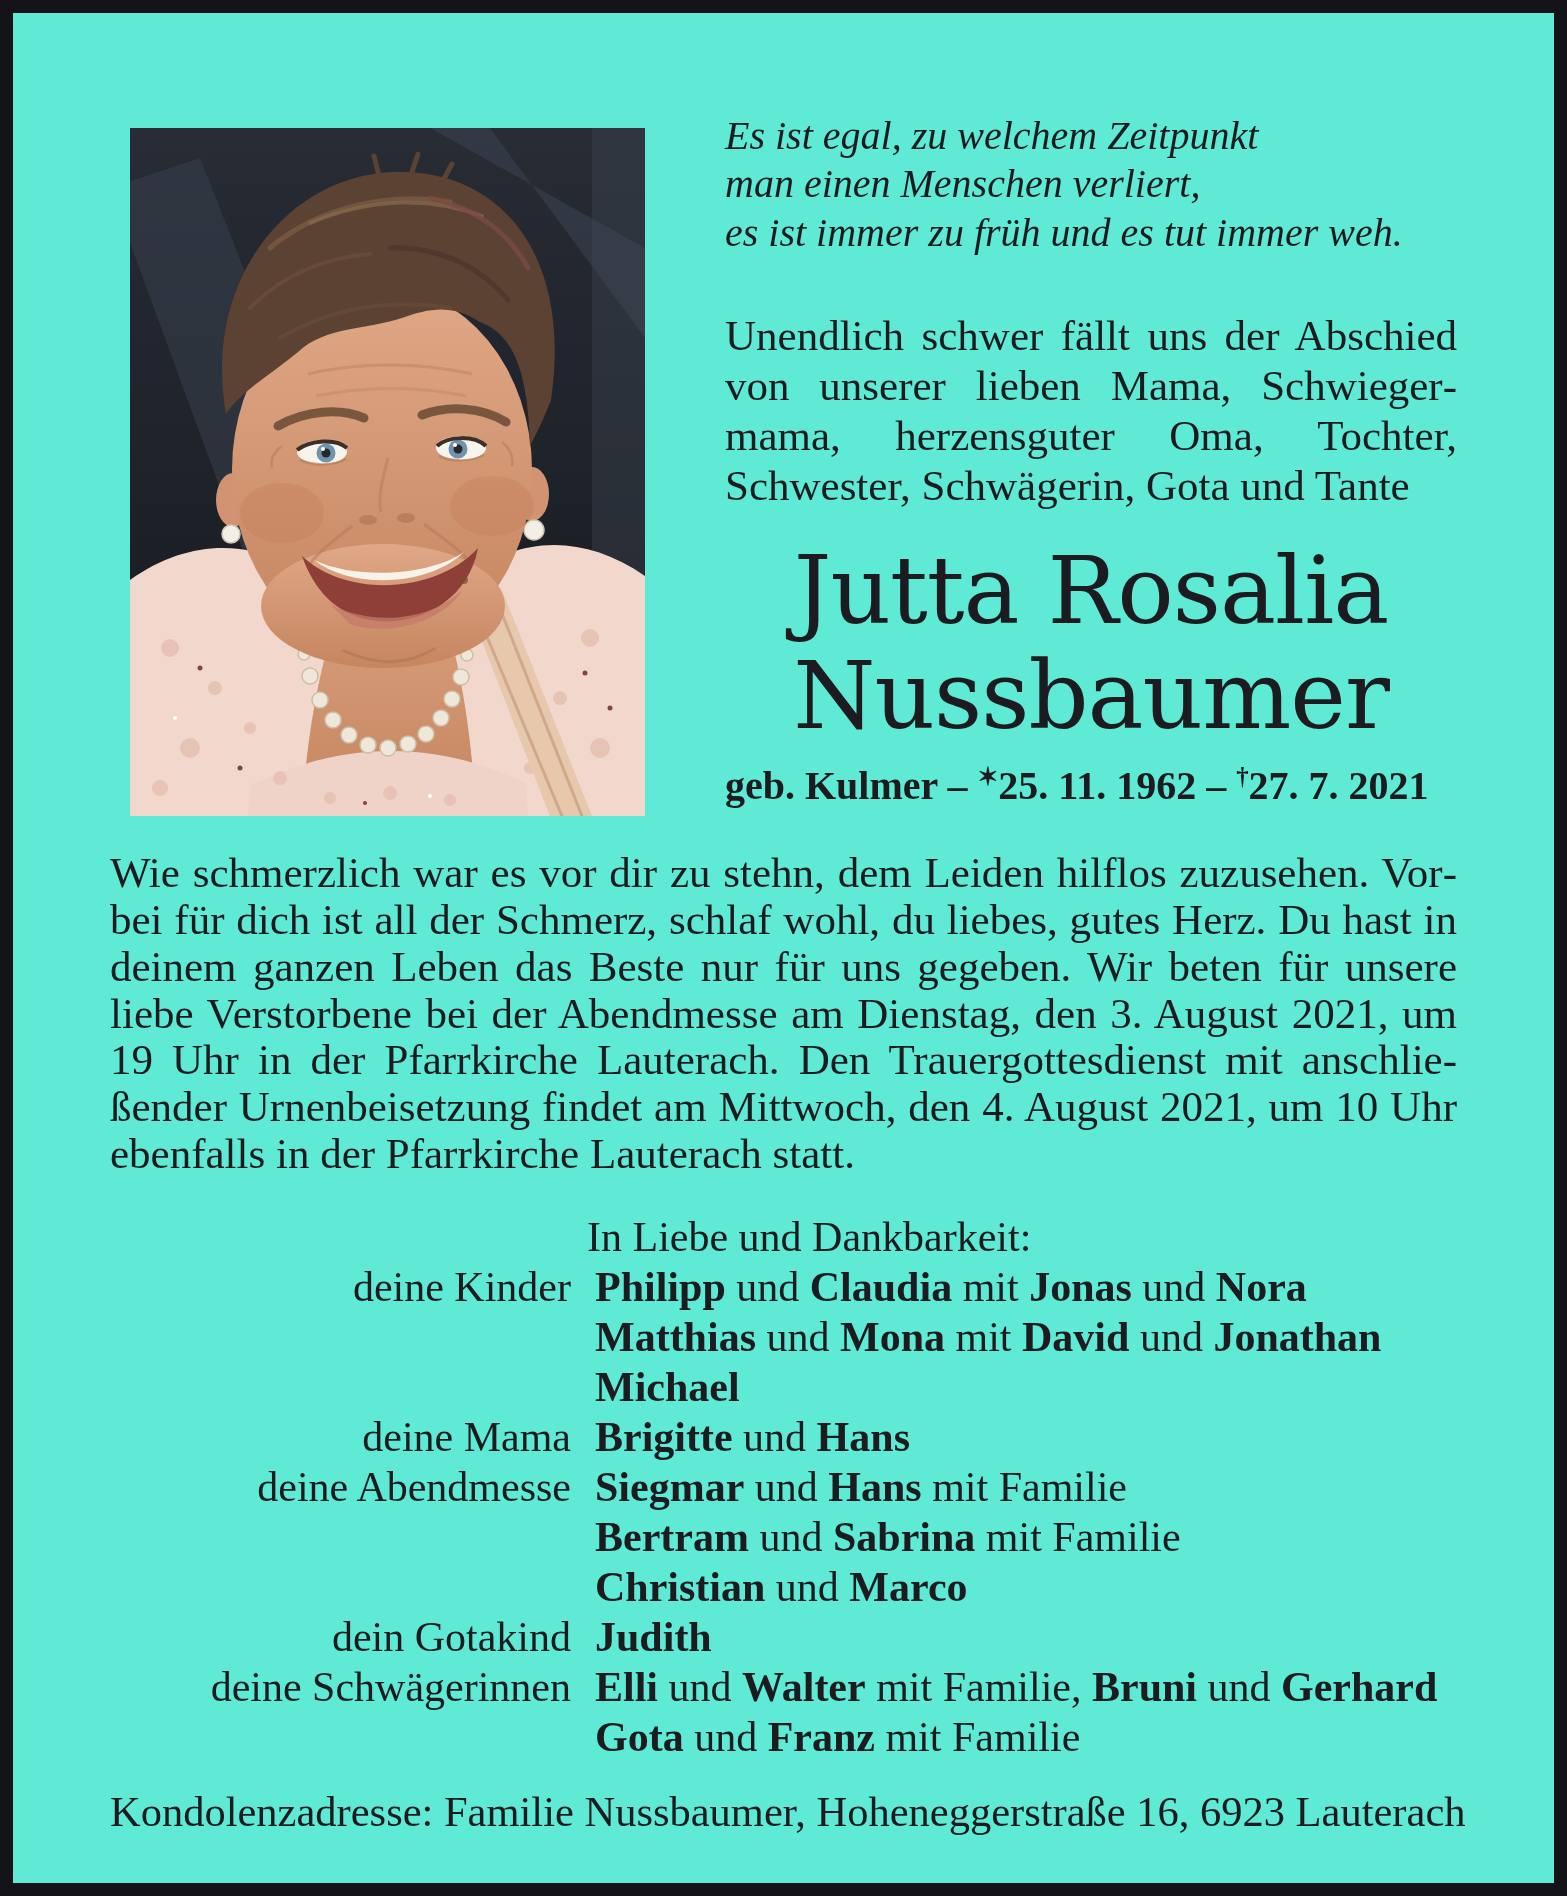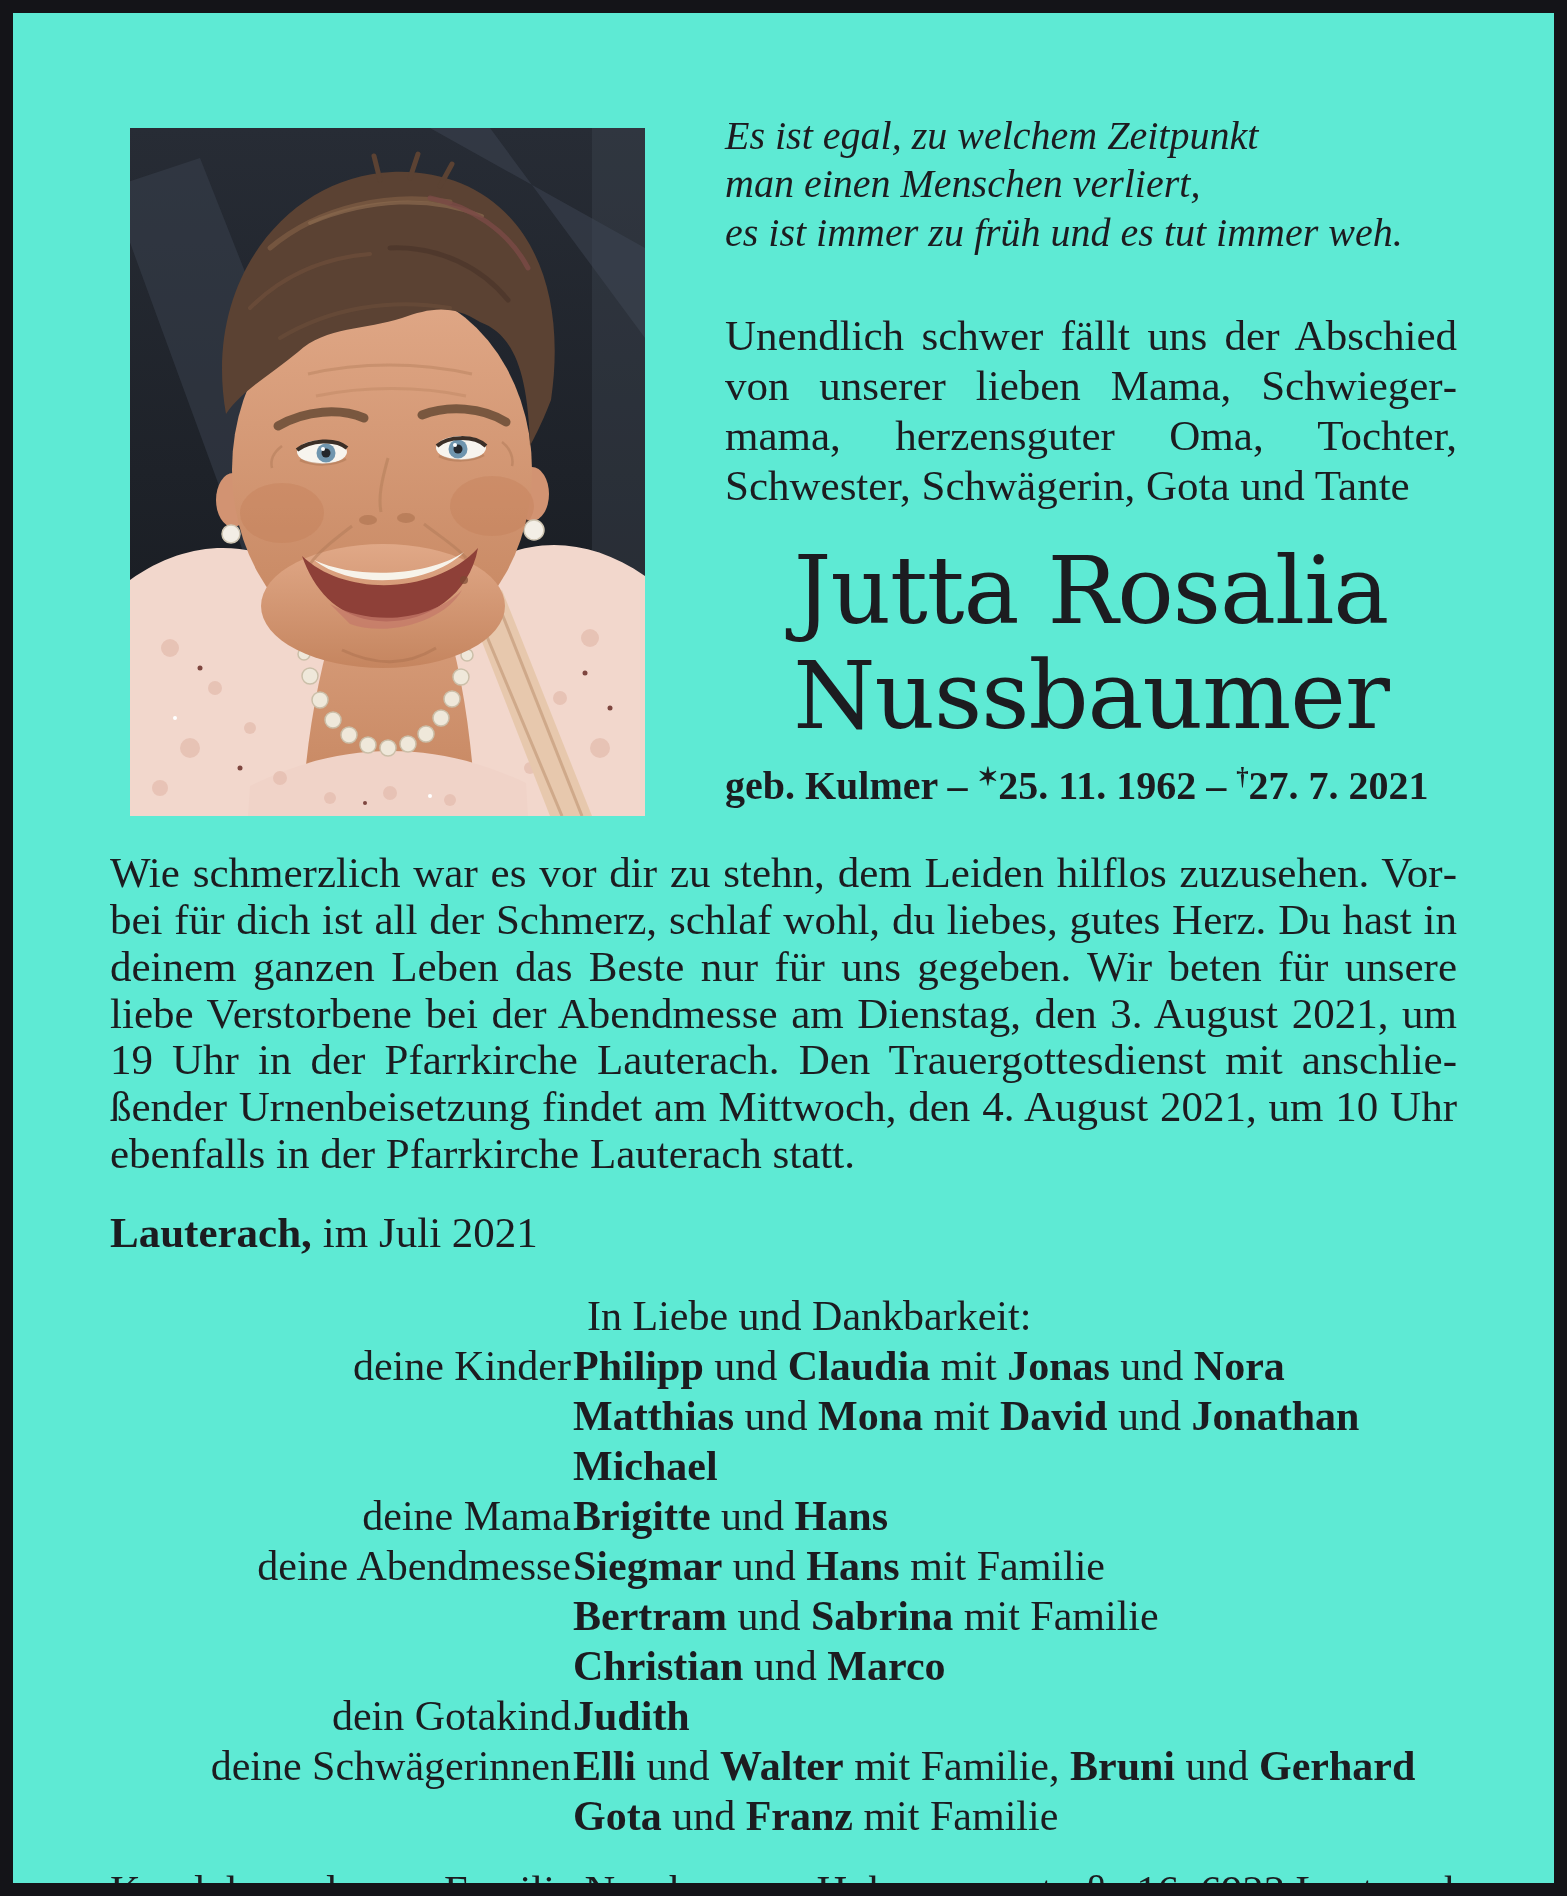--- a/index.html
+++ b/index.html
@@ -37,21 +37,21 @@
     margin-top:14px;
     font-weight:bold;font-size:40px;
     text-align:left;white-space:nowrap;
   }
   .dates sup{font-size:62%;}
   .body-text{margin:24px 0 0;font-size:43px;line-height:1.09;text-align:justify;}
   .dateline{margin:30px 0 0;font-size:43px;}
   .dateline b{margin-right:11px;}
   .closing{margin-top:34px;font-size:42px;line-height:50px;}
   .tribute{margin-left:477px;}
-  .family{display:grid;grid-template-columns:461px 1fr;column-gap:2px;}
+  .family{display:grid;grid-template-columns:461px 1fr;column-gap:24px;}
   .fam-label{text-align:right;}
   .fam-names{white-space:nowrap;}
   .fam-names b{font-weight:bold;}
   .footer{margin:25px 0 0;text-align:center;font-size:42.5px;white-space:nowrap;}
 </style>
 </head>
 <body>
 
 <div class="page">
 
@@ -198,21 +198,20 @@
       <div class="name">
         <div>Jutta Rosalia</div>
         <div>Nussbaumer</div>
       </div>
       <div class="dates"><span>geb. Kulmer</span><span> – </span><sup>✶</sup><span>25. 11. 1962</span><span> – </span><sup>†</sup><span>27. 7. 2021</span></div>
     </div>
   </div>
 
   <p class="body-text">Wie schmerzlich war es vor dir zu stehn, dem Leiden hilflos zuzusehen. Vor­bei für dich ist all der Schmerz, schlaf wohl, du liebes, gutes Herz. Du hast in deinem ganzen Leben das Beste nur für uns gegeben. Wir beten für unsere liebe Verstorbene bei der Abendmesse am Dienstag, den 3. August 2021, um 19 Uhr in der Pfarrkirche Lauterach. Den Trauergottesdienst mit anschlie­ßender Urnenbeisetzung findet am Mittwoch, den 4. August 2021, um 10 Uhr ebenfalls in der Pfarrkirche Lauterach statt.</p>
 
-  <p class="dateline"><b>Lauterach,</b><span>im Juli 2021</span></p>
 
   <div class="closing">
     <div class="tribute">In Liebe und Dankbarkeit:</div>
     <div class="family">
         <div class="fam-label">deine Kinder</div>
         <div class="fam-names"><b>Philipp</b><span> und </span><b>Claudia</b><span> mit </span><b>Jonas</b><span> und </span><b>Nora</b></div>
         <div class="fam-label"></div>
         <div class="fam-names"><b>Matthias</b><span> und </span><b>Mona</b><span> mit </span><b>David</b><span> und </span><b>Jonathan</b></div>
         <div class="fam-label"></div>
         <div class="fam-names"><b>Michael</b></div>

